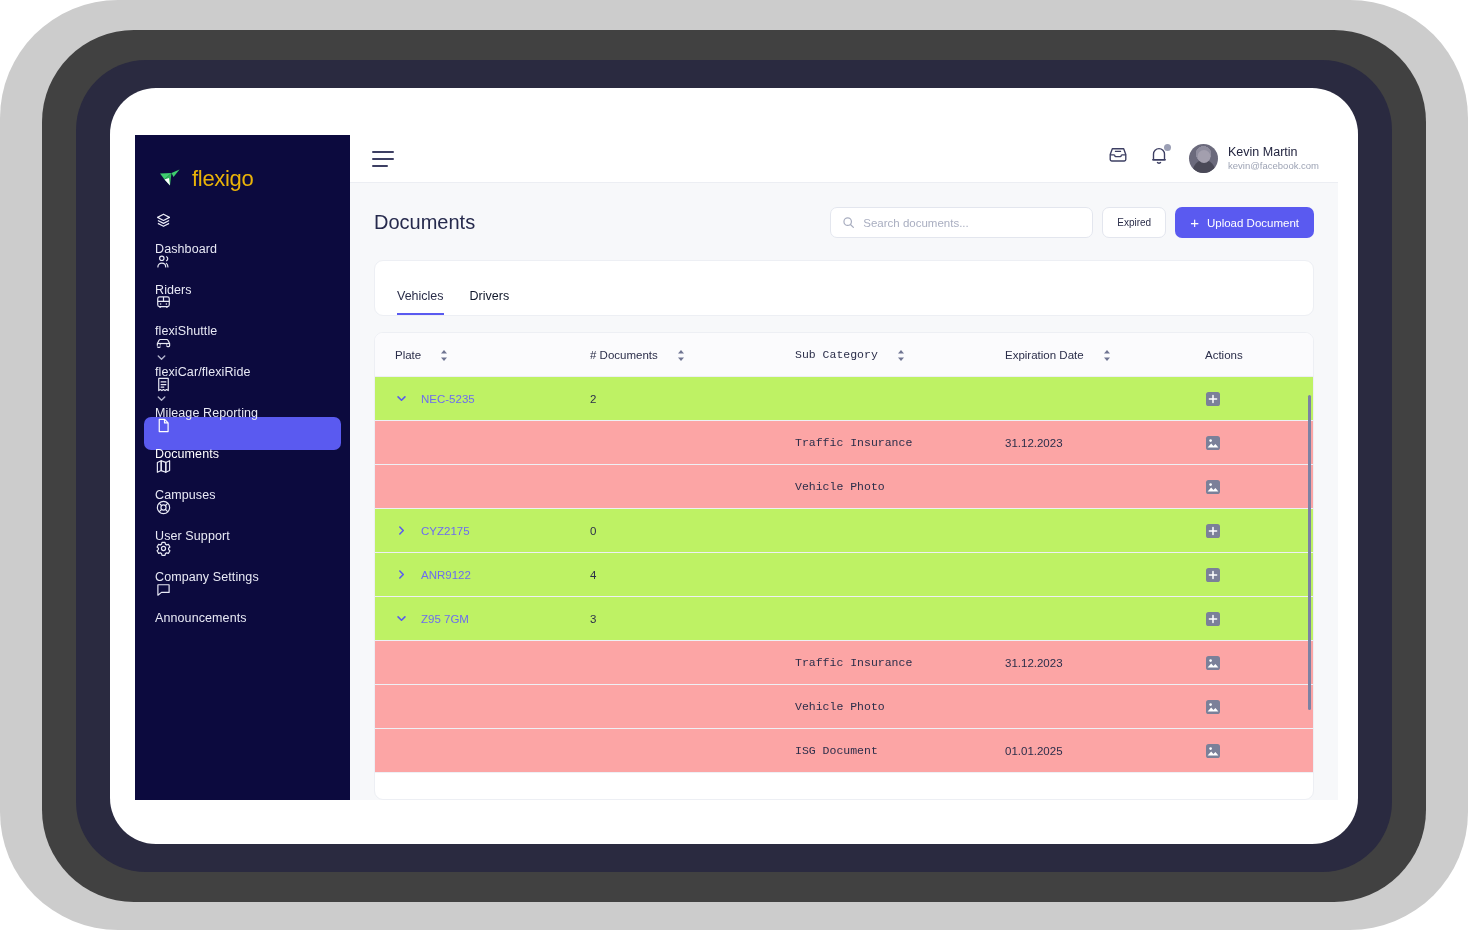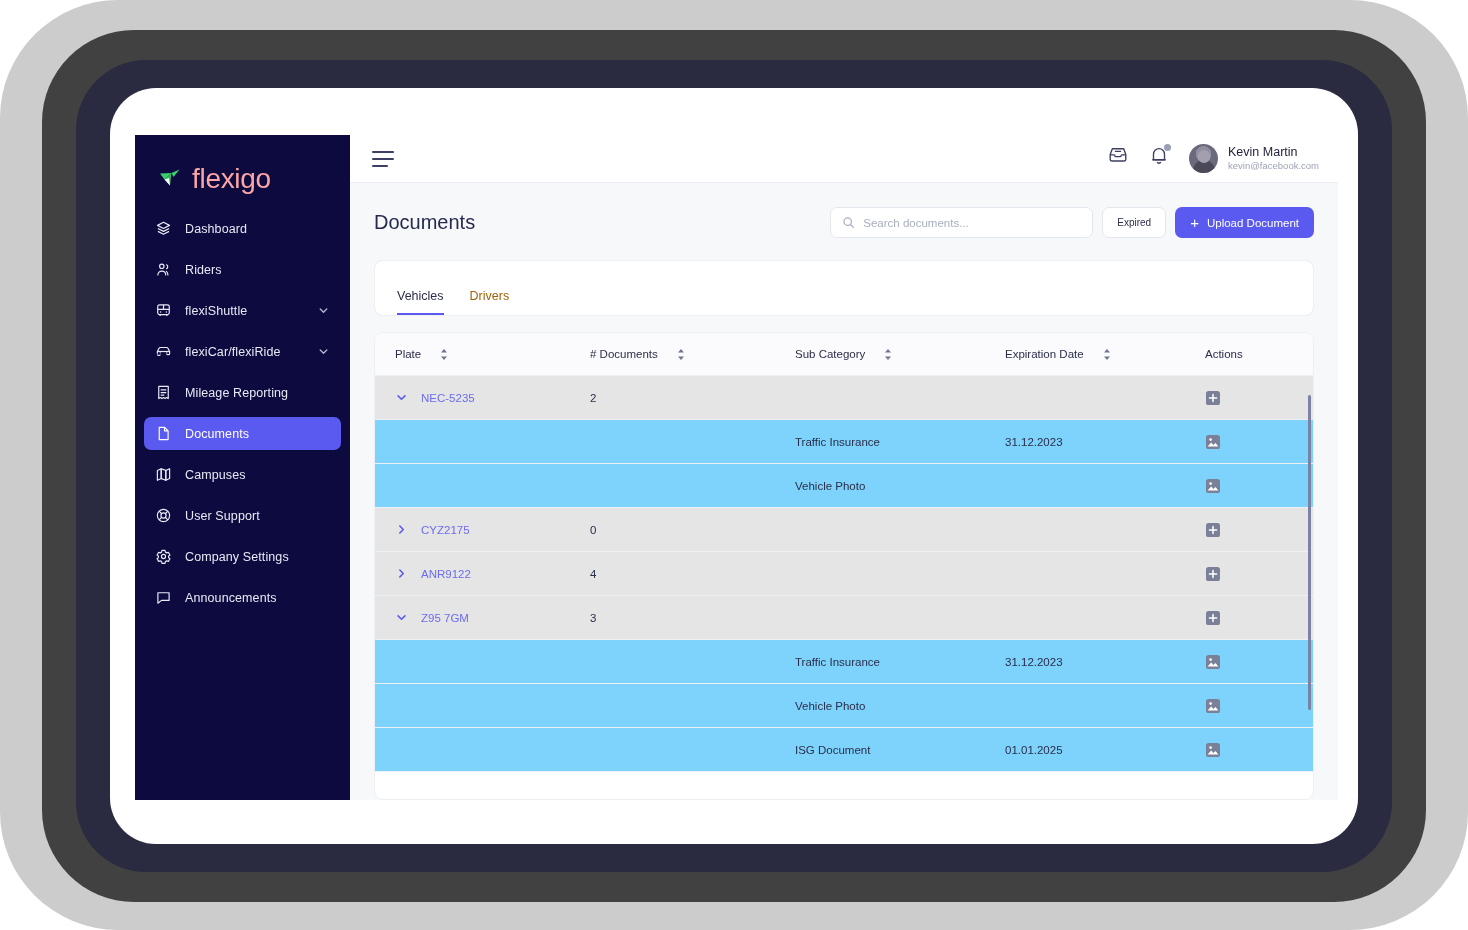--- a/index.html
+++ b/index.html
@@ -40,28 +40,28 @@
   .sidebar{
     width:215px; flex:0 0 215px; background:#0c0a3e;
     padding:0; position:relative;
   }
   .logo-wrap{
     display:flex; align-items:center; gap:9px;
     padding:20px 0 0 22px; height:68px;
   }
   .logo-mark{ width:26px; height:26px; flex:0 0 26px; display:block; }
   .logo-text{
-    color:#fca5a5; font-size:28px; letter-spacing:-0.3px; font-weight:400;text-align:right;
+    color:#eab308; font-size:22px; letter-spacing:-0.3px; font-weight:400;text-align:right;
   }
   .nav{ padding:9px 9px 0 9px; }
   .nav-item{
-    display:flex; align-items:center; gap:13px;
+    display:flex; gap:13px;
     height:33px; padding:0 11px; margin-bottom:8px;
     border-radius:7px; cursor:pointer;
-    color:#e8e9f5; font-size:12.5px; letter-spacing:0.1px;
+    color:#e8e9f5; font-size:12.5px; letter-spacing:0.1px;flex-direction:column;
   }
   .nav-item.active{ background:#5a5af0; color:#ffffff; }
   .nav-icon{ width:17px; height:17px; flex:0 0 17px; display:block; }
   .nav-label{ flex:1 1 auto; white-space:nowrap; }
   .nav-chev{ width:13px; height:13px; flex:0 0 13px; opacity:.85; }
 
   
   .main{ flex:1 1 auto; background:#f7f8fa; display:flex; flex-direction:column;
          min-width:0; position:relative; }
 
@@ -122,43 +122,43 @@
     cursor:pointer; display:flex; align-items:center; gap:8px;
   }
   .plus-glyph{ font-size:15px; line-height:1; font-weight:400; }
 
   .card{
     background:#ffffff; border:1px solid #edeff4; border-radius:9px;
   }
   .tabs-card{ margin-bottom:16px; padding:0 22px; }
   .tabs{ display:flex; gap:26px; height:54px; align-items:flex-end; }
   .tab{
-    font-size:12.5px; color:#a16207; padding-bottom:10px;
+    font-size:12.5px; color:#0f172a; padding-bottom:10px;
     border-bottom:2.5px solid transparent; cursor:pointer;
   }
   .tab.active{ color:#2b2e4a; border-bottom-color:#5a5af0; }
 
   .table-card{ flex:1 1 auto; min-height:0; overflow:hidden; position:relative; }
   .tbl{ width:100%; border-collapse:collapse; table-layout:fixed; }
   .tbl th{
     text-align:left; font-size:11.5px; font-weight:400; color:#2b2e4a;
     padding:15px 0 15px 0; border-bottom:1px solid #edeff4;
     background:#fbfbfd;
   }
   .tbl th .th-in{ display:flex; align-items:flex-end; gap:19px; }
   .sort{ width:8px; height:11px; display:block; }
   .tbl td{
     font-size:11.5px; color:#2b2e4a; padding:0; height:44px;
     border-bottom:1px solid #eef0f5; vertical-align:middle;
   }
-  .row-group td{ background:#e5e5e5; }
-  .row-doc  td{ background:#7dd3fc; }
+  .row-group td{ background:#bef264; }
+  .row-doc  td{ background:#fca5a5; }
   .c1{ width:215px; padding-left:20px !important; }
   .c2{ width:205px; }
-  .c3{ width:210px; }
+  .c3{ width:210px;font-family:Liberation Mono, monospace; }
   .c4{ width:200px; }
   .c5{ width:auto; }
   .plate-cell{ display:flex; align-items:center; gap:13px; }
   .chev-btn{ width:13px; height:13px; flex:0 0 13px; cursor:pointer; display:block; }
   .plate{ color:#6c6cf0; font-size:11.5px; }
   .act-icon{ width:16px; height:16px; display:block; cursor:pointer; }
   .scrollbar{
     position:absolute; right:2px; top:62px; width:3px; height:315px;
     background:#7c82a3; border-radius:3px;
   }

